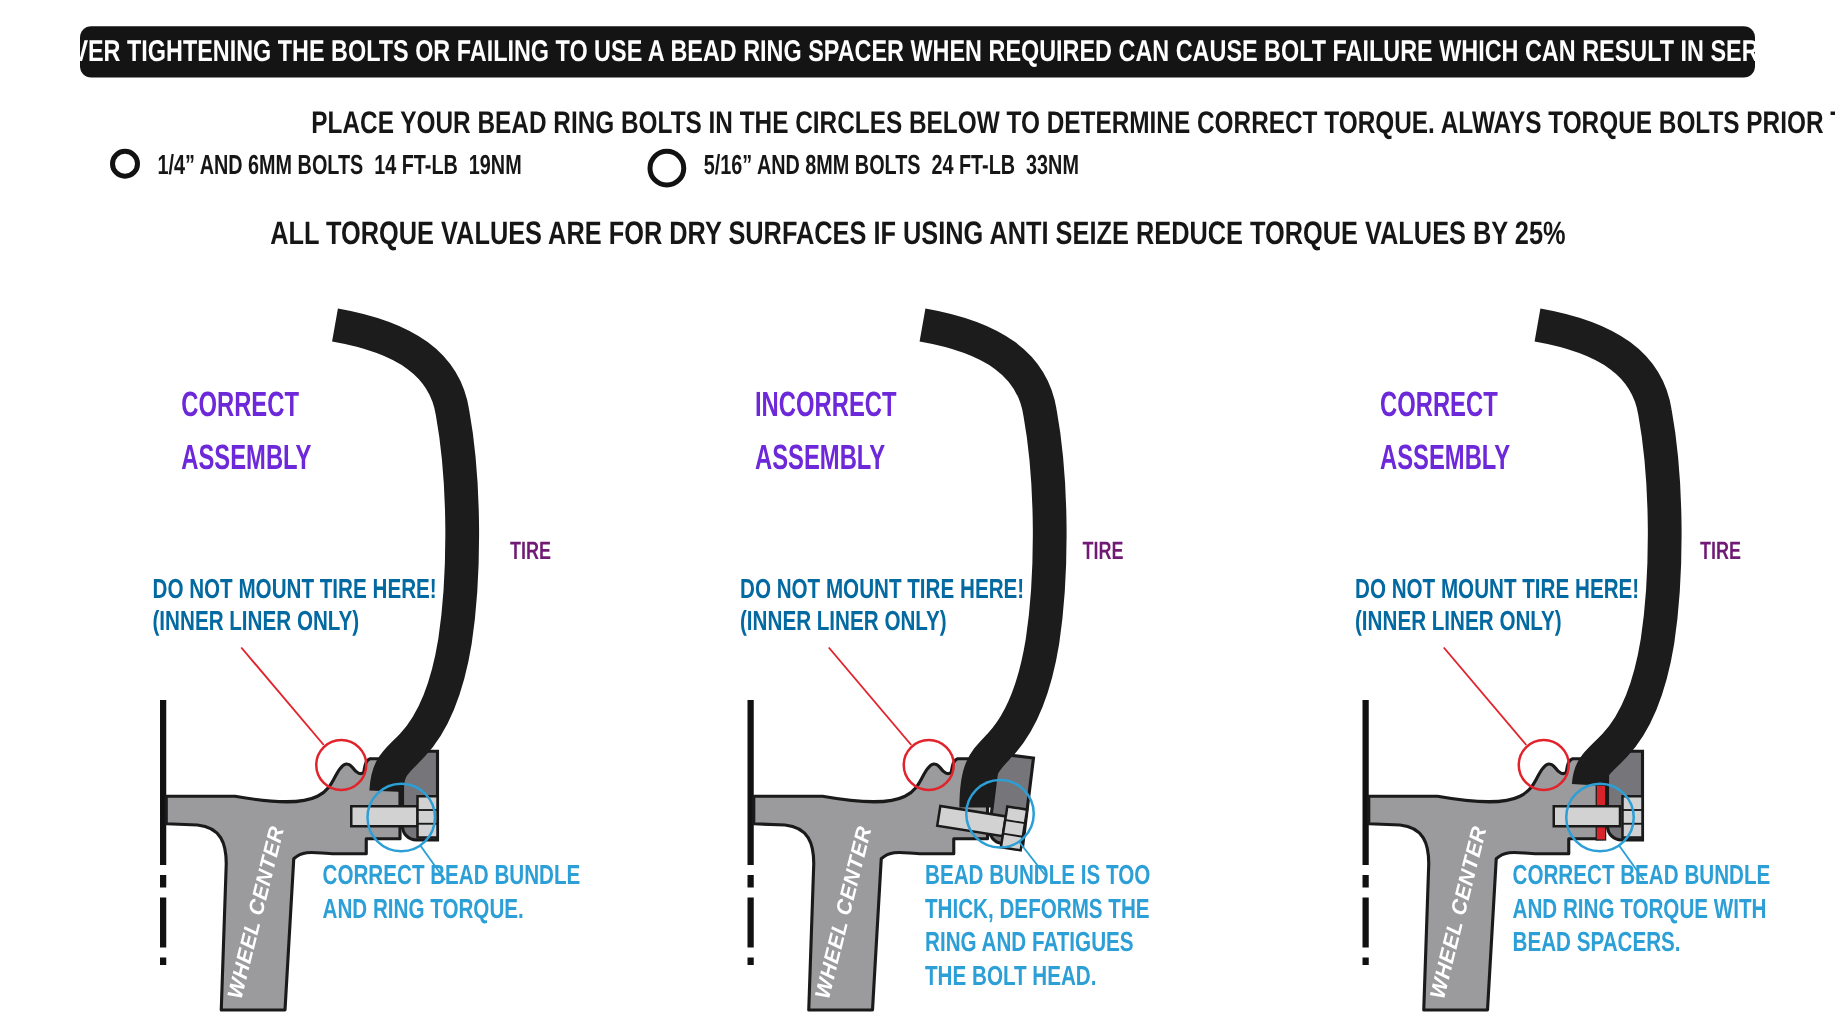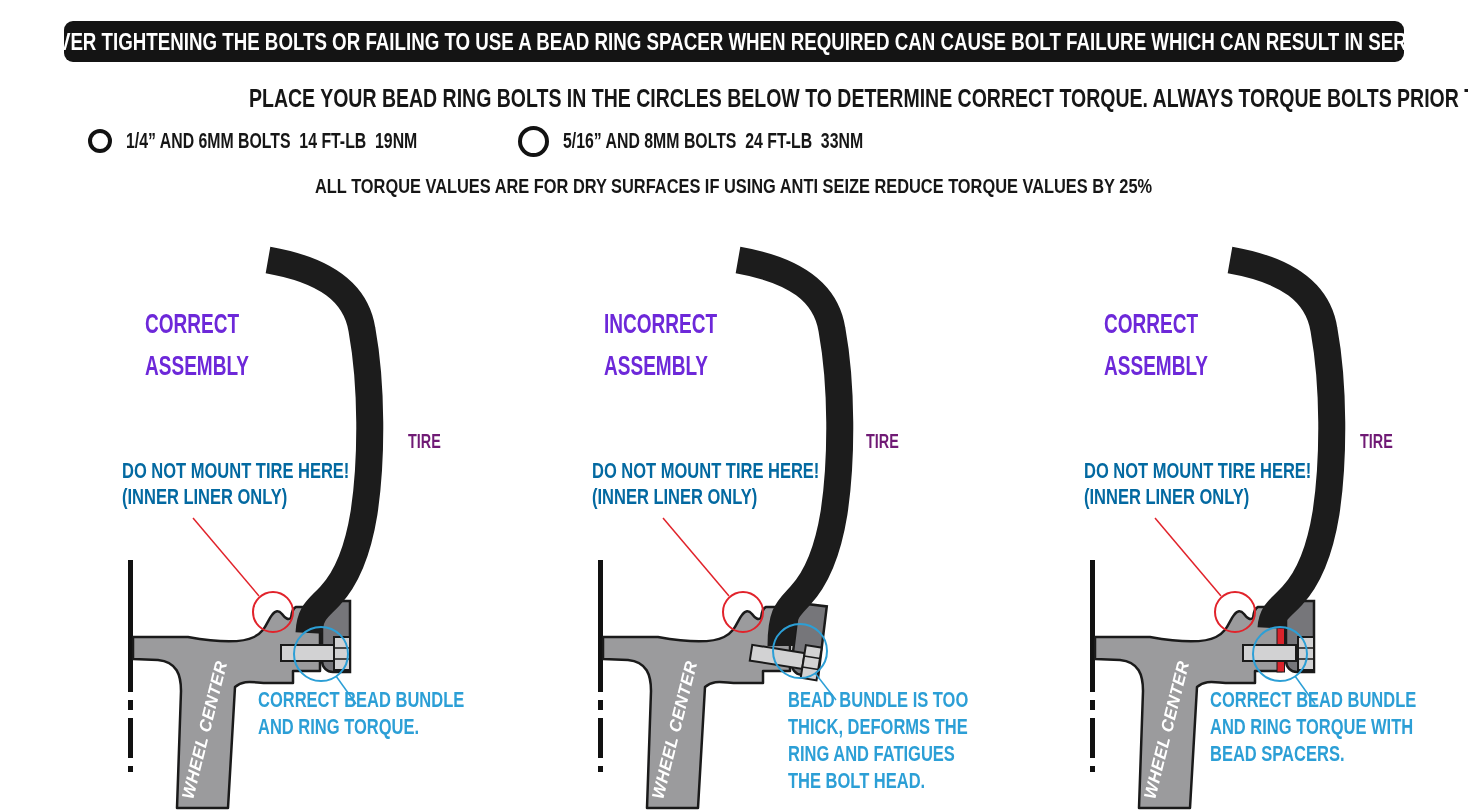--- a/index.html
+++ b/index.html
@@ -9,24 +9,24 @@
   }
   .cond{display:inline-block;white-space:pre;transform:scaleX(.78);transform-origin:center center;}
   .centerline-text{position:absolute;left:0;right:0;text-align:center;font-weight:bold;}
 
   
   .banner{position:absolute;left:64px;top:21px;width:1340px;height:41px;background:#141414;
     border-radius:9px;display:flex;align-items:center;justify-content:center;}
   .banner .cond{color:#ffffff;font-weight:bold;font-size:24px;}
 
   .instr{top:84px;font-size:25px;line-height:28px;}
-  .note{top:172px;font-size:21px;line-height:28px;}
+  .note{top:172px;font-size:26px;line-height:28px;}
 
   
-  .torque{position:absolute;display:flex;align-items:center;height:44px;top:119px;font-weight:bold;font-size:22px;}
+  .torque{position:absolute;display:flex;align-items:flex-start;height:44px;top:119px;font-weight:bold;font-size:22px;}
   .torque .cond{transform:scaleX(.72);transform-origin:left center;margin-left:14px;}
   .ringcircle{border-radius:50%;box-sizing:border-box;flex:0 0 auto;background:#fff;}
   .ring-s{width:24px;height:24px;border:4px solid #121212;}
   .ring-m{width:31px;height:31px;border:4.5px solid #121212;}
   .ring-l{width:38px;height:38px;border:5px solid #121212;}
 
   
   .panel{position:absolute;top:230px;width:460px;height:582px;}
   .panel svg{position:absolute;left:0;top:0;}
   .ptitle{position:absolute;top:73px;font-weight:bold;font-size:28px;line-height:42px;color:#6d28d9;}
@@ -131,21 +131,21 @@
       <div><span class="cond">INCORRECT</span></div>
       <div><span class="cond">ASSEMBLY</span></div>
     </div>
     <div class="tirelab" style="left:366px;">
       <span class="cond">TIRE</span>
     </div>
     <div class="rednote">
       <div><span class="cond">DO NOT MOUNT TIRE HERE!</span></div>
       <div><span class="cond">(INNER LINER ONLY)</span></div>
     </div>
-    <div class="bluenote" style="left:240px;margin-left:48px;">
+    <div class="bluenote" style="left:240px;">
       <div><span class="cond">BEAD BUNDLE IS TOO</span></div>
       <div><span class="cond">THICK, DEFORMS THE</span></div>
       <div><span class="cond">RING AND FATIGUES</span></div>
       <div><span class="cond">THE BOLT HEAD.</span></div>
     </div>
   </div>
 
   <div class="panel" style="left:992px;">
     <svg width="460" height="582" viewBox="0 0 460 582">
       <g stroke="#111111" stroke-width="5">

